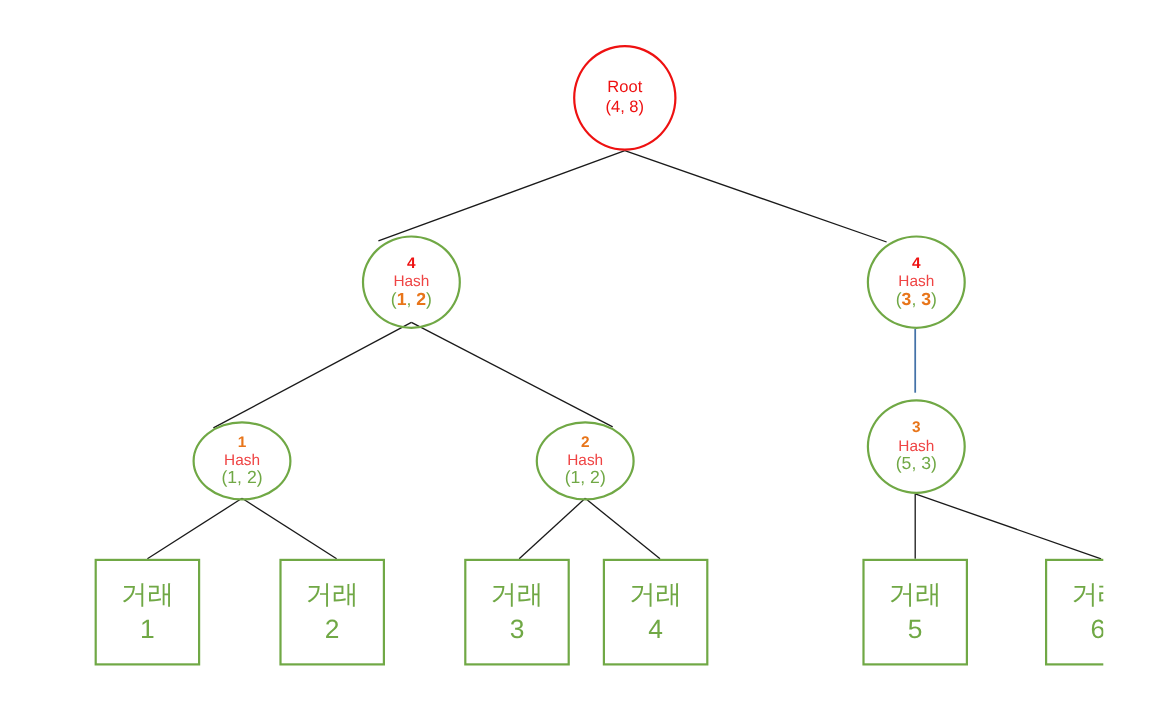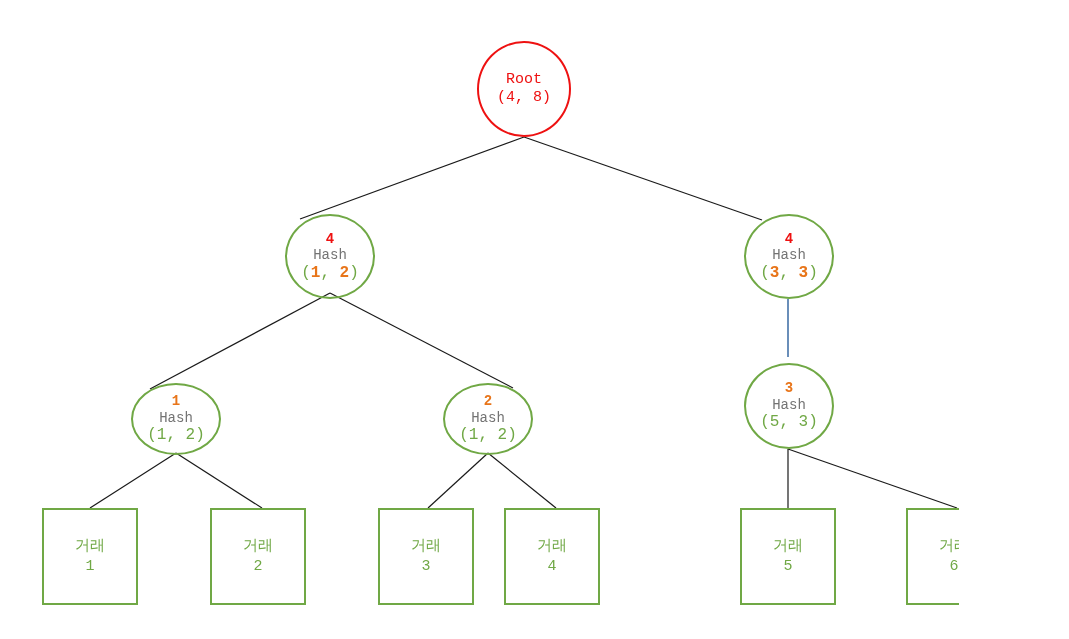--- a/index.html
+++ b/index.html
@@ -5,22 +5,23 @@
   html, body {
     margin: 0;
     padding: 0;
     background: #ffffff;
   }
   #canvas {
     position: relative;
     width: 959px;
     height: 639px;
     background: #ffffff;
-    font-family: Liberation Mono, monospace;
+    font-family: Liberation Sans, sans-serif;
     overflow: hidden;
+    margin-left: 44px;
   }
   #edges {
     position: absolute;
     left: 0;
     top: 0;
     width: 1069px;
     height: 639px;
   }
   .node {
     position: absolute;
@@ -40,21 +41,21 @@
   .node-top {
     font-size: 14px;
     font-weight: bold;
     color: #ee1111;
   }
   .node-top.orange {
     color: #e8751a;
   }
   .node-mid {
     font-size: 14px;
-    color: #737373;
+    color: #ef4444;
   }
   .node-bot {
     font-size: 16px;
     color: #70a845;
   }
   .node-bot b {
     color: #e8751a;
     font-weight: bold;
   }
   .node.root .node-mid,
@@ -64,21 +65,21 @@
   }
   .leaf {
     position: absolute;
     border: 2px solid #70a845;
     box-sizing: border-box;
     display: flex;
     flex-direction: column;
     align-items: center;
     justify-content: center;
     color: #70a845;
-    font-size: 15px;
+    font-size: 24px;
     line-height: 1.3;
     background: transparent;
   }
 </style>
 </head>
 <body>
 
 <div id="canvas">
 
   <svg id="edges" viewBox="0 0 1069 639">

